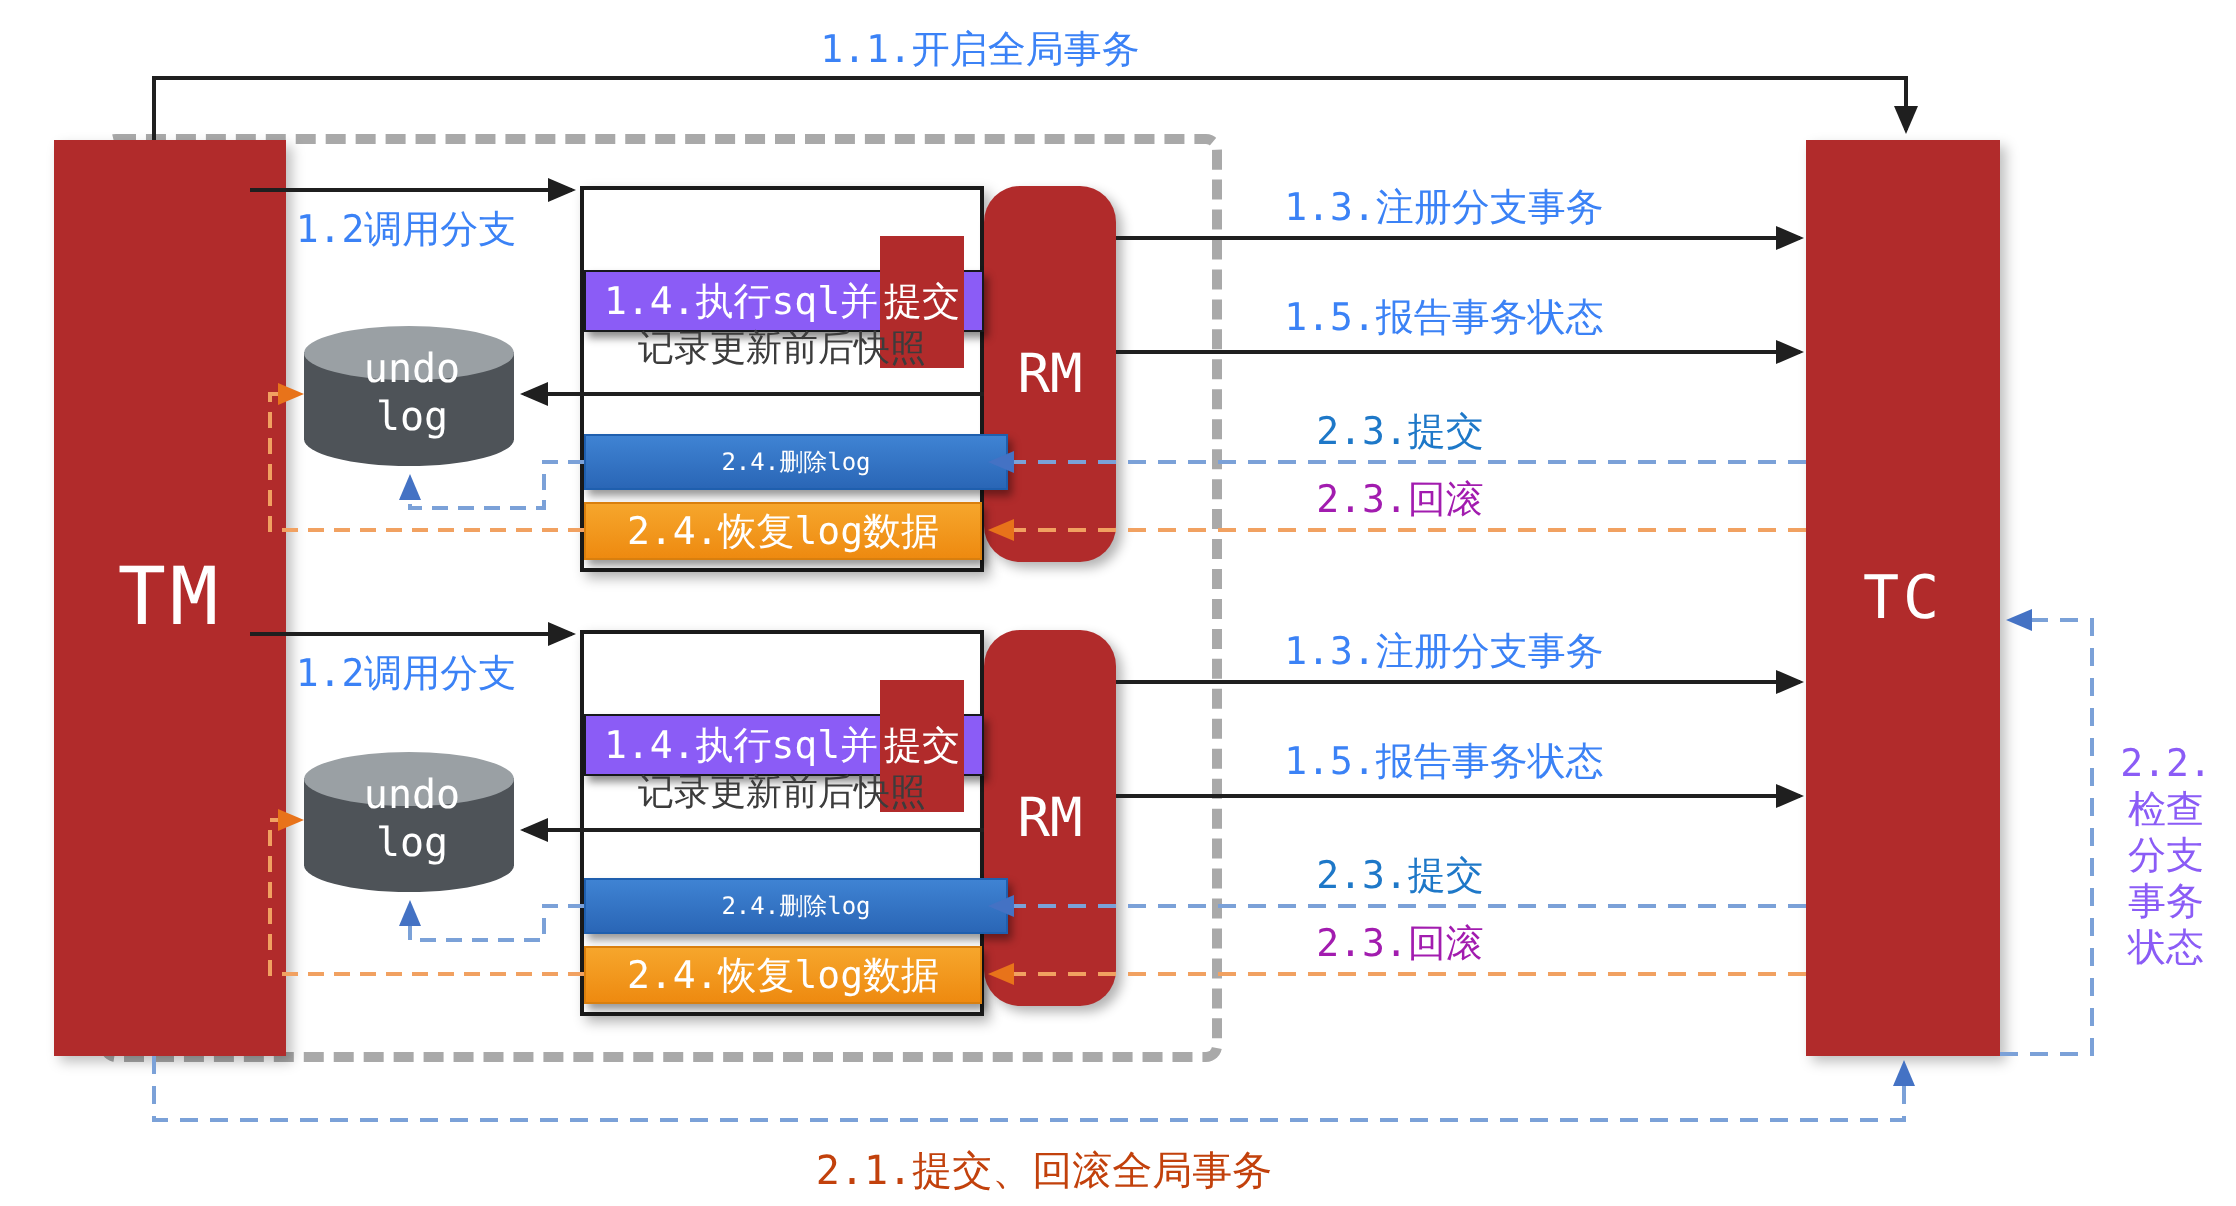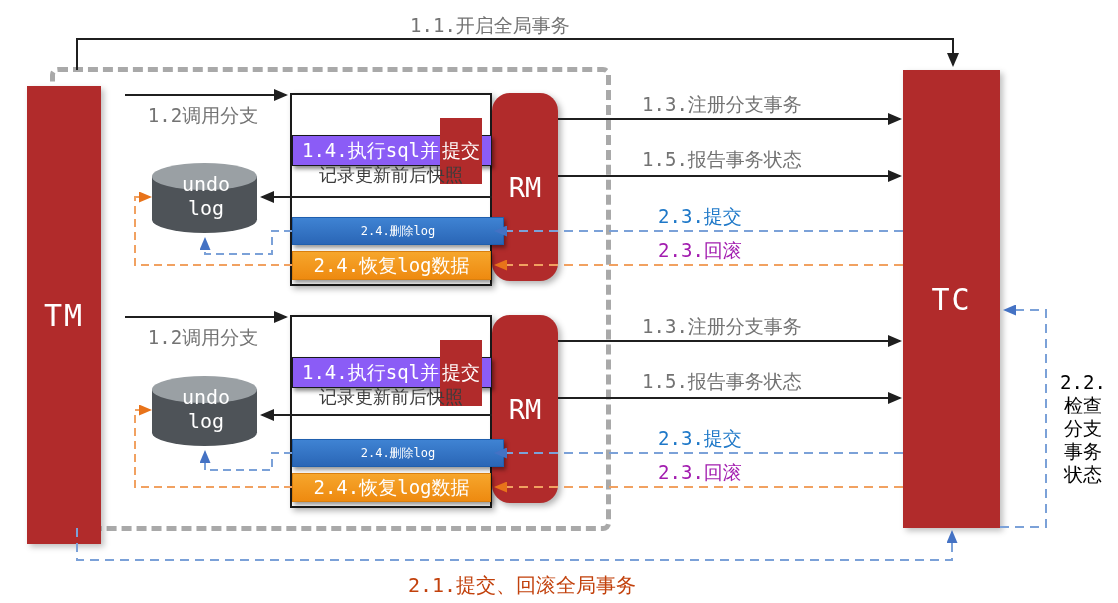--- a/index.html
+++ b/index.html
@@ -6,21 +6,21 @@
   #canvas{position:relative;width:1118px;height:603px;background:#ffffff;overflow:hidden;
           font-family:"DejaVu Sans Mono","Liberation Mono",monospace;}
 
   
   .dashed-box{position:absolute;left:50px;top:67px;width:551px;height:454px;
               border:5px dashed #a9a9a9;border-radius:8px;background:transparent;}
 
   
   .bar{position:absolute;background:#b12b2b;display:flex;align-items:center;justify-content:center;
        color:#ffffff;box-shadow:3px 3px 6px rgba(0,0,0,.25);}
-  #tm-bar{left:27px;top:86px;width:74px;height:458px;font-size:30px;letter-spacing:2px;}
+  #tm-bar{left:27px;top:70px;width:116px;height:458px;font-size:40px;letter-spacing:2px;}
   #tc-bar{left:903px;top:70px;width:97px;height:458px;font-size:30px;letter-spacing:2px;}
 
   
   .branch{position:absolute;left:0;width:1118px;height:0;}
   .wbox{position:absolute;left:290px;top:0;width:202px;height:193px;background:#ffffff;
         border:2px solid #1a1a1a;box-sizing:border-box;box-shadow:3px 3px 6px rgba(0,0,0,.3);}
   .rmbar{position:absolute;left:492px;top:0;width:66px;height:188px;background:#b12b2b;
          display:flex;align-items:center;justify-content:center;color:#fff;font-size:27px;
          box-shadow:3px 3px 6px rgba(0,0,0,.3);border-radius:18px;}
   .darkbox{position:absolute;left:292px;top:42px;width:198px;height:29px;background:#8b5cf6;
@@ -41,34 +41,34 @@
   
   .cyl{position:absolute;left:152px;width:105px;height:70px;}
   .b0 .cyl{top:70px;} .b1 .cyl{top:61px;}
   .cyl-bot{position:absolute;top:43px;left:0;width:105px;height:27px;border-radius:50%;background:#4e5358;}
   .cyl-mid{position:absolute;top:13px;left:0;width:105px;height:44px;background:#4e5358;}
   .cyl-top{position:absolute;top:0;left:0;width:105px;height:27px;border-radius:50%;background:#9aa0a4;}
   .cyl-text{position:absolute;top:9px;left:0;width:108px;text-align:center;color:#ffffff;
             font-size:20px;line-height:24px;}
 
   
-  .lab{position:absolute;height:22px;line-height:22px;font-size:19px;color:#737373;
+  .lab{position:absolute;height:22px;line-height:22px;font-size:19px;color:#3b82f6;
        text-align:center;white-space:nowrap;}
   .lab-blue{color:#1e78c8;}
   .lab-orange{color:#a21caf;}
   .lbl-invoke{left:123px;top:11px;width:160px;}
   .lbl-register{left:622px;top:0px;width:200px;}
   .lbl-report{left:622px;top:55px;width:200px;}
   .lbl-commit{left:600px;top:112px;width:200px;}
   .lbl-rollback{left:600px;top:146px;width:200px;}
 
   #lbl-open-global{left:370px;top:14px;width:240px;font-size:19px;}
   #lbl-global-cr{left:392px;top:574px;width:260px;font-size:20px;}
   #lbl-check-branch{position:absolute;left:1051px;top:371px;width:64px;text-align:center;
-      color:#000000;font-size:19px;line-height:23px;}
+      color:#8b5cf6;font-size:19px;line-height:23px;}
   #lbl-check-branch span{display:block;}
 
   svg.arrows{position:absolute;left:0;top:0;width:1118px;height:603px;pointer-events:none;}
 </style>
 </head>
 <body>
 
 <div id="canvas">
 
   <div class="dashed-box"></div>

